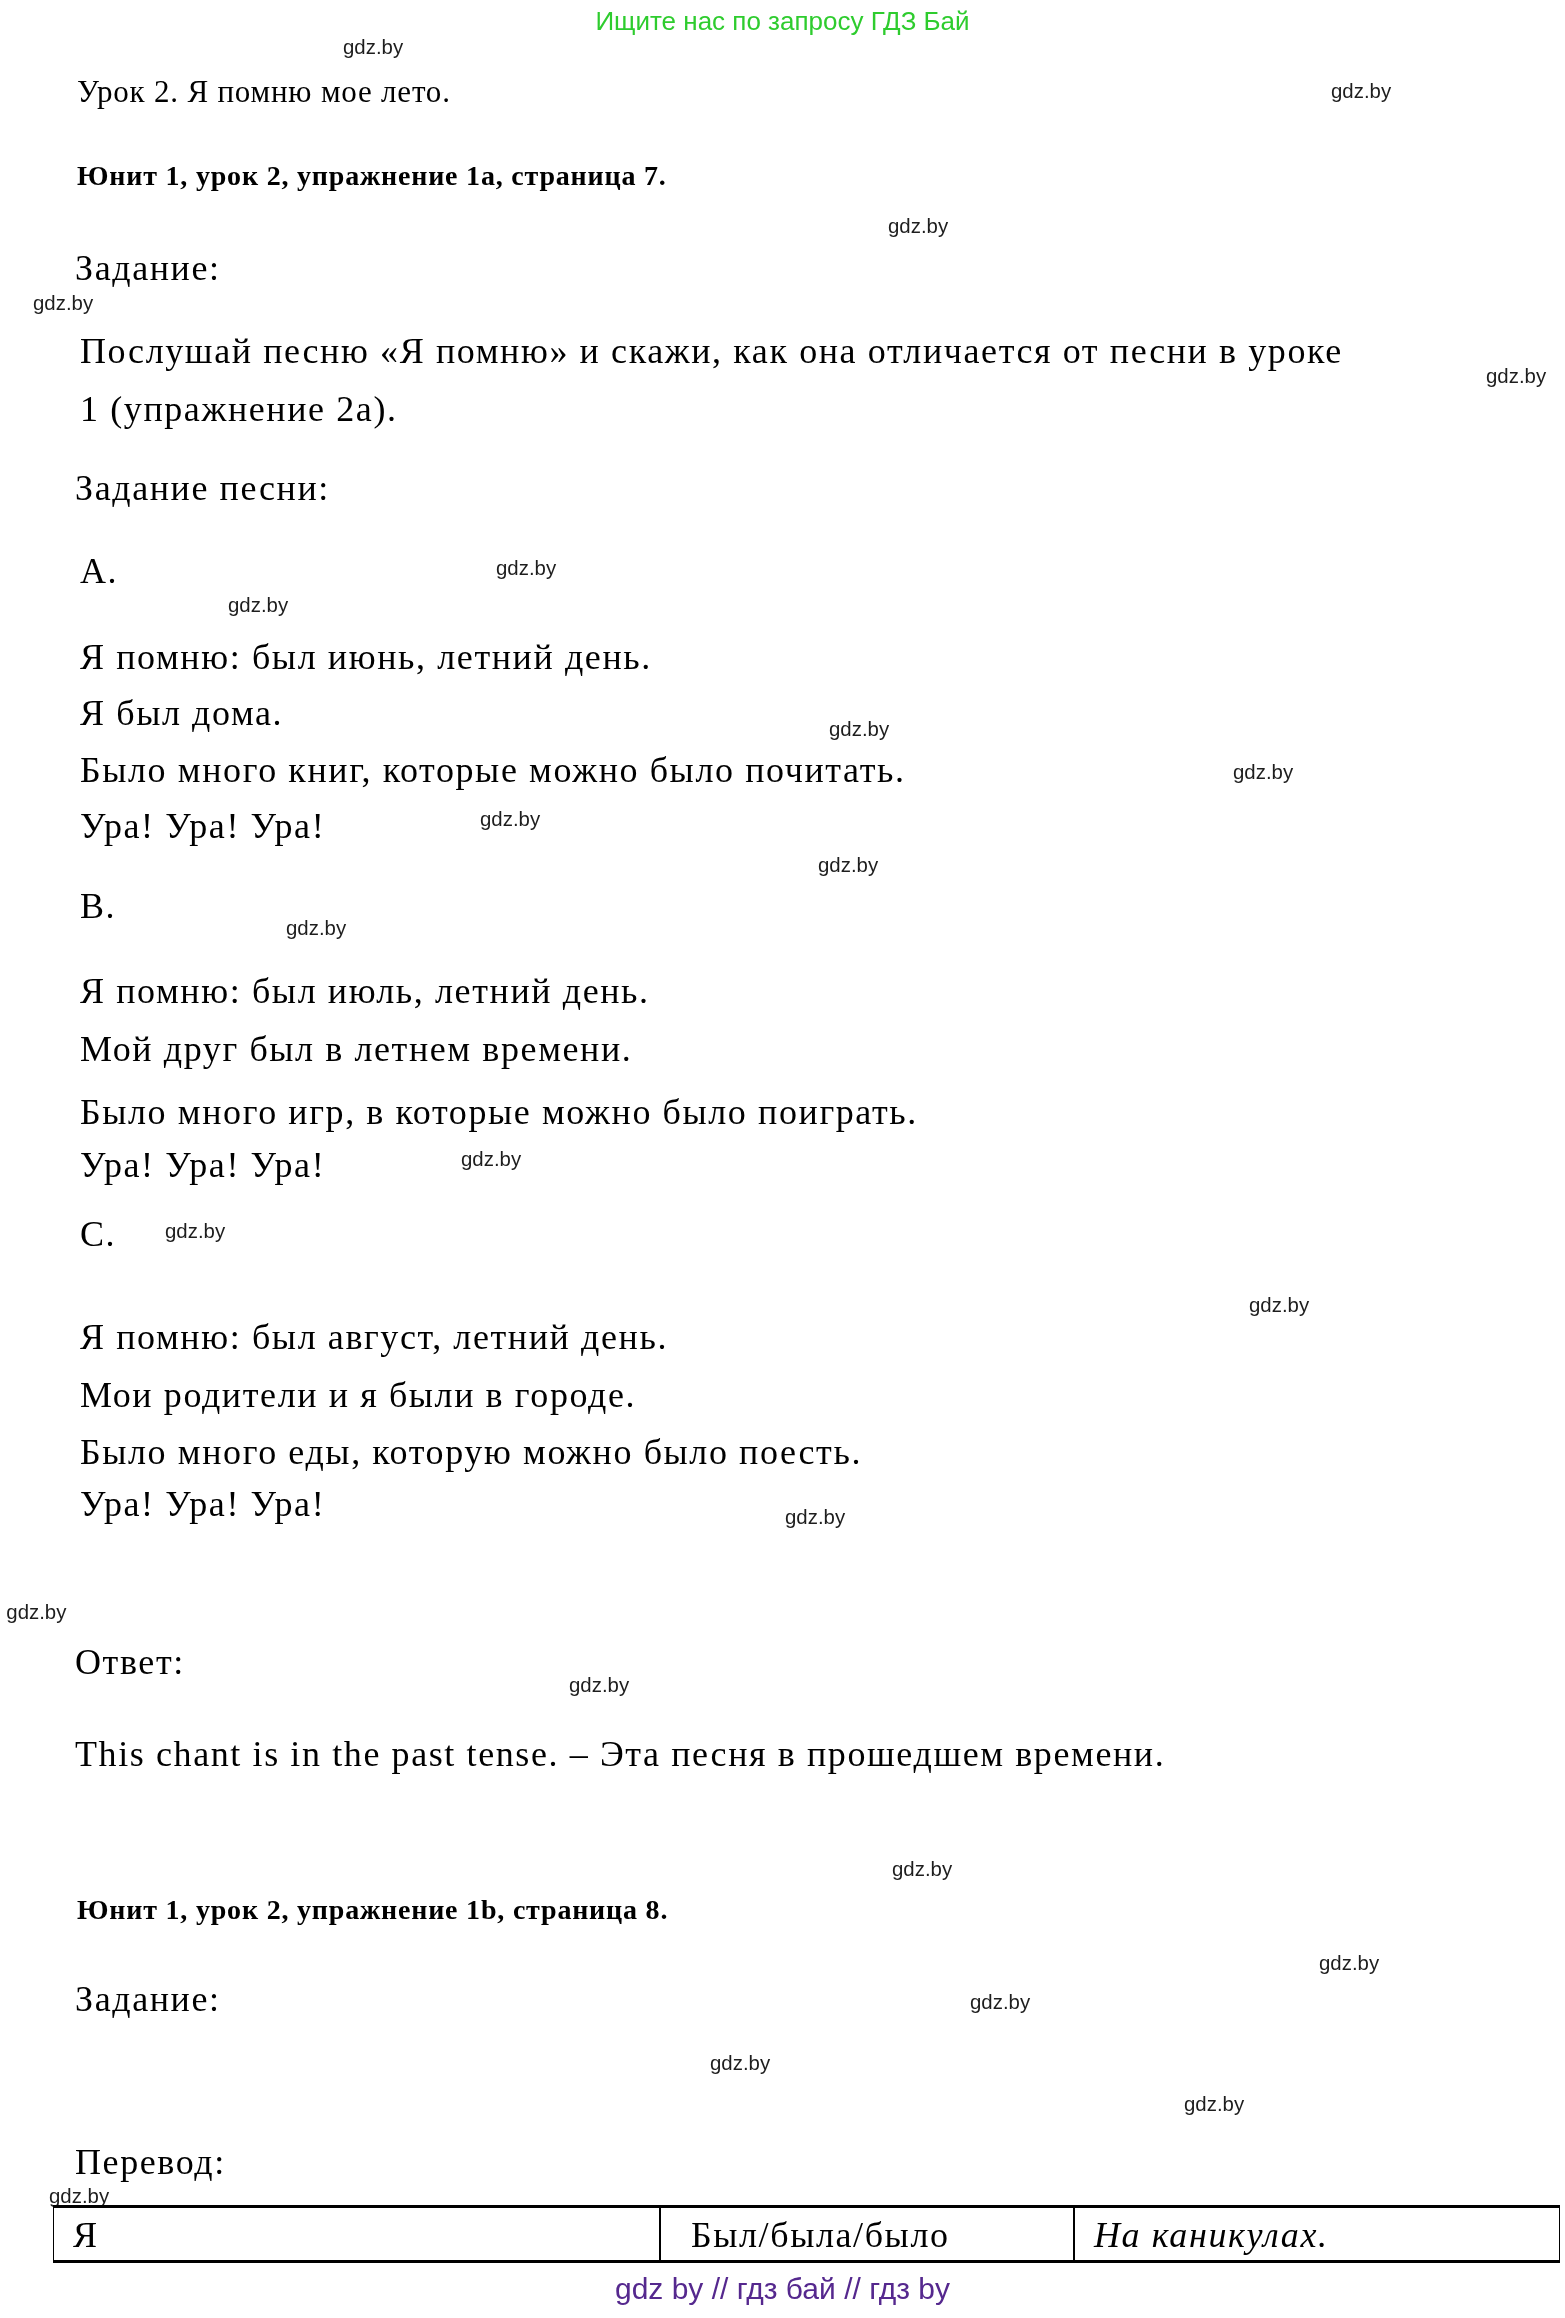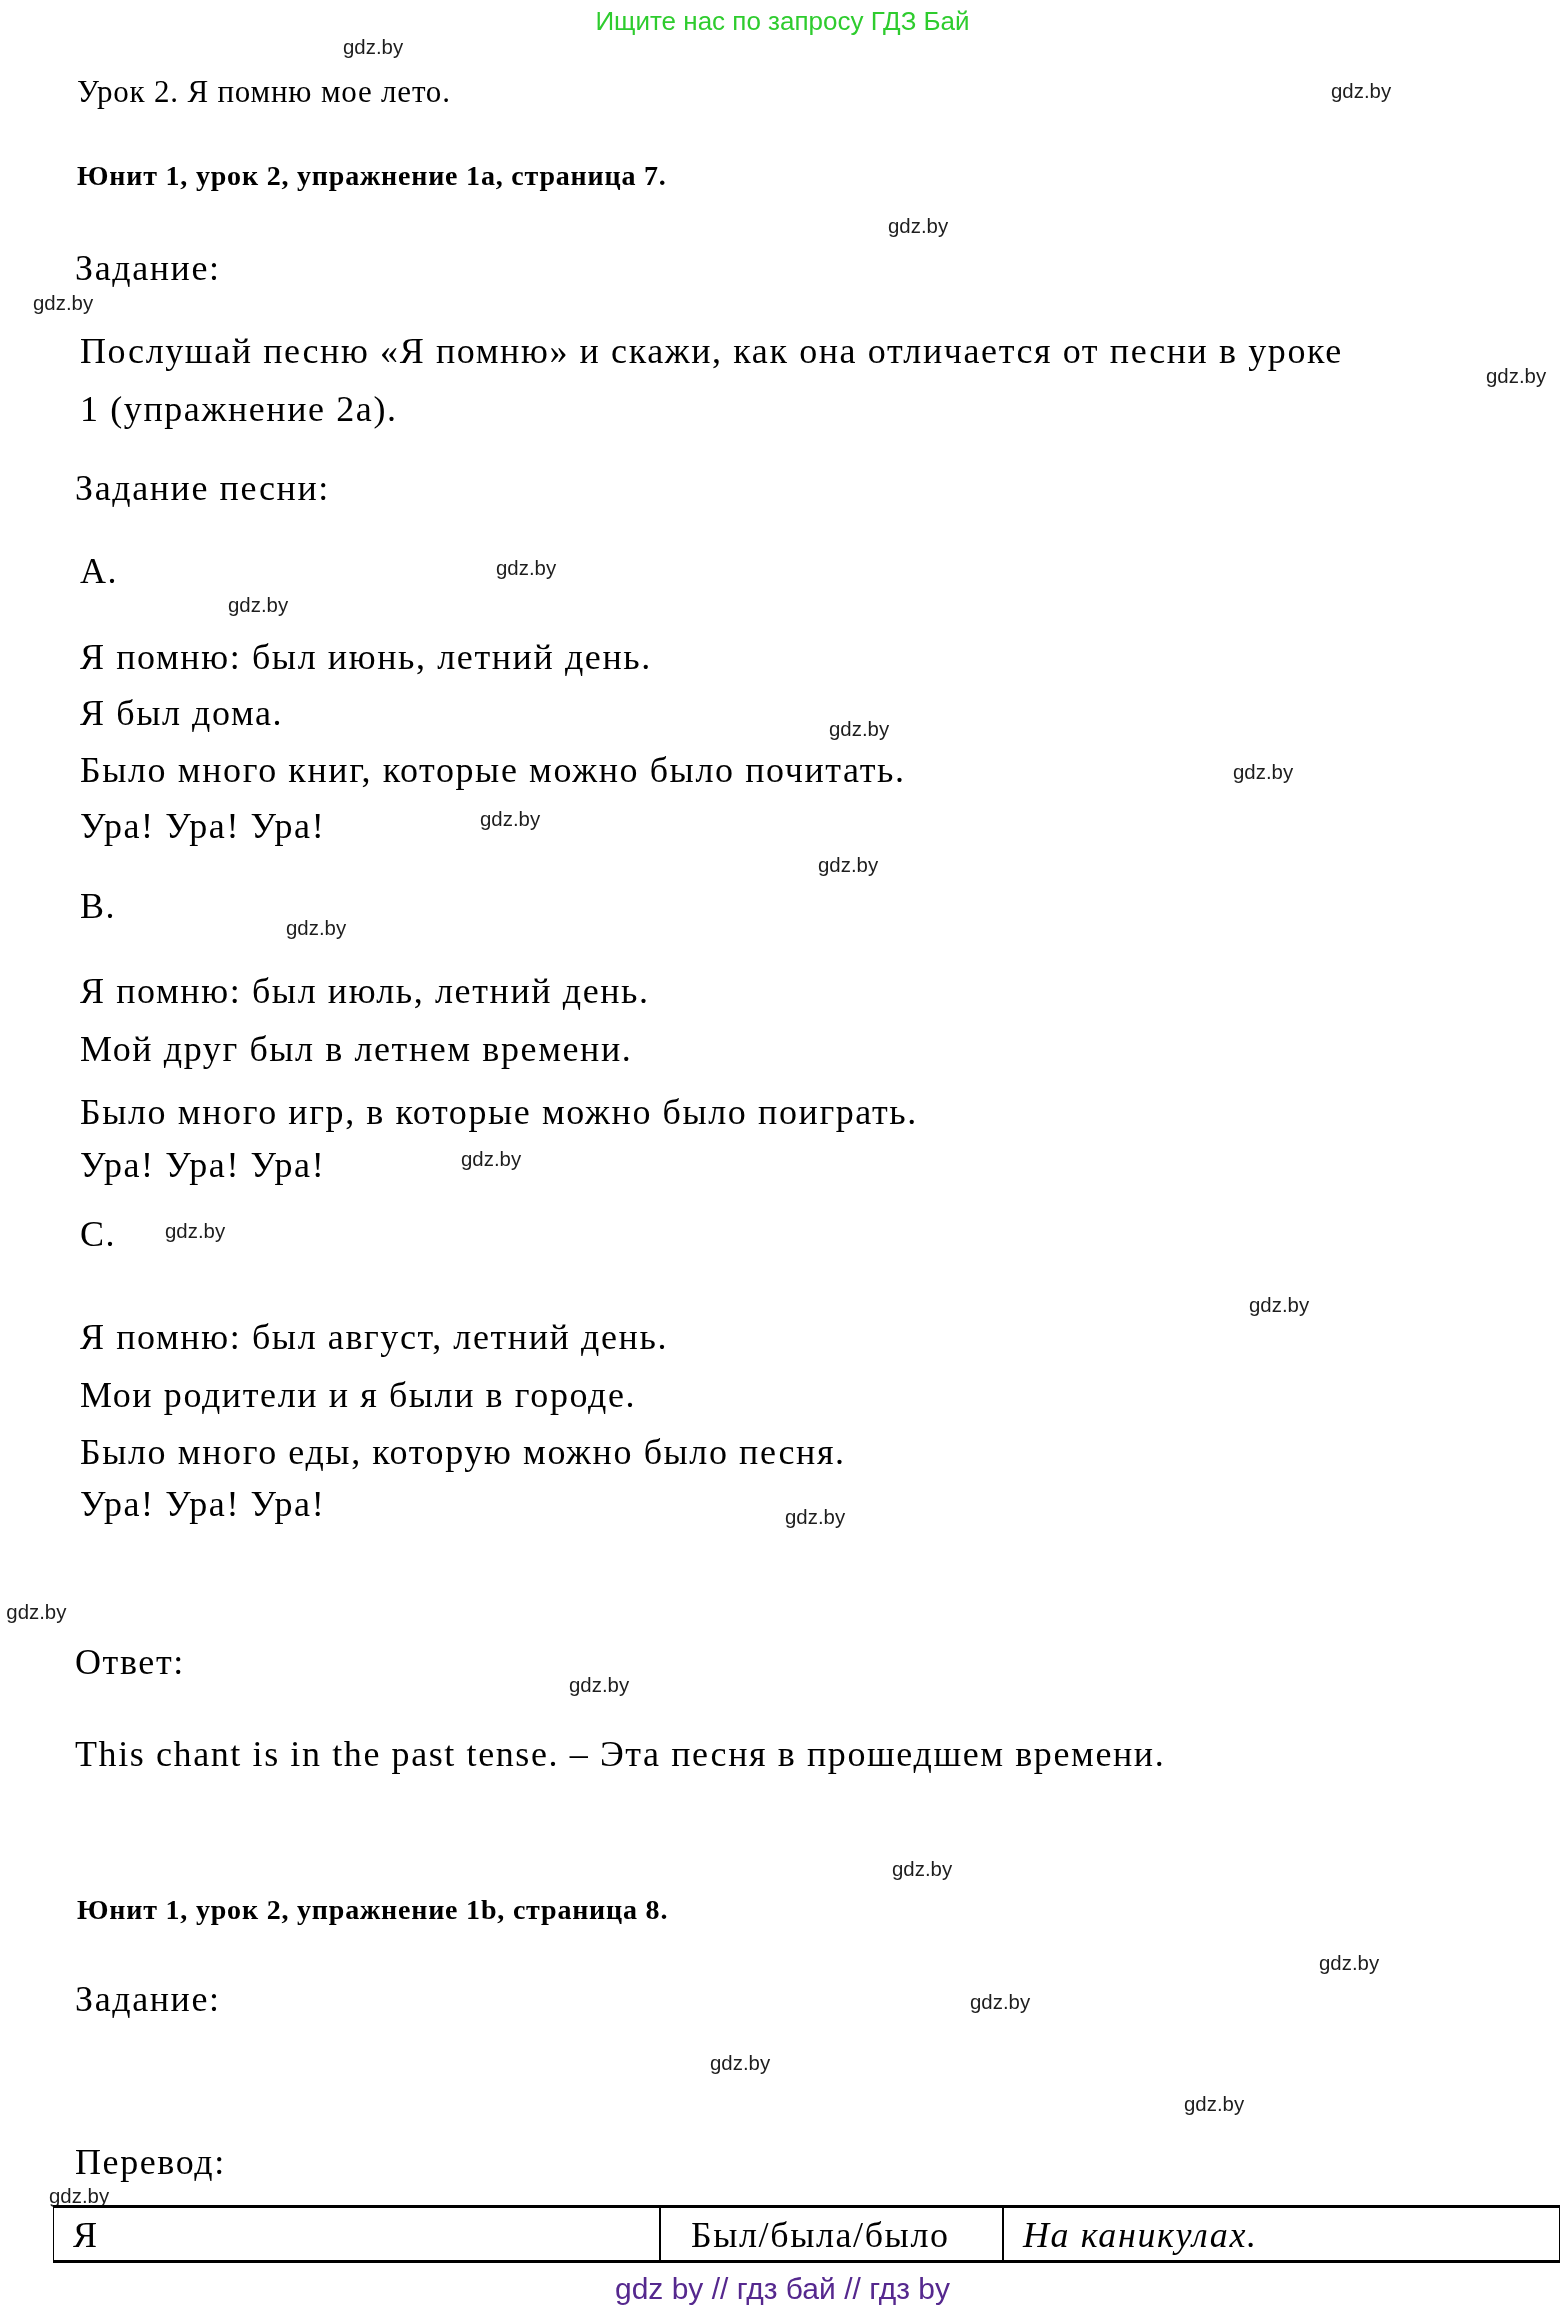--- a/index.html
+++ b/index.html
@@ -54,21 +54,21 @@
   .gcell {
     box-sizing: border-box;
     font-family: "Liberation Serif", serif;
     font-size: 36px;
     letter-spacing: 1.6px;
     padding: 6.3px 0 0 19px;
     white-space: nowrap;
     overflow: hidden;
   }
   .gc1 { width: 607px; border-right: 2.4px solid #000; }
-  .gc2 { width: 343px; border-right: 2.4px solid #000; padding-left: 30px; }
+  .gc2 { width: 414px; border-right: 2.4px solid #000; padding-left: 30px; }
   .gc3 { flex: 1; font-style: italic; }
   .footer {
     position: absolute;
     top: 2272px; left: 0; width: 100%;
     text-align: center;
     font-family: "Liberation Sans", sans-serif;
     font-size: 30px;
     color: #55288e;
     white-space: nowrap;
   }
@@ -121,21 +121,21 @@
 
   <div class="t" style="left:80px; top:887px;">B.</div>
   <div class="t" style="left:80px; top:972px;">Я помню: был июль, летний день.</div>
   <div class="t" style="left:80px; top:1030px;">Мой друг был в летнем времени.</div>
   <div class="t" style="left:80px; top:1093px;">Было много игр, в которые можно было поиграть.</div>
   <div class="t" style="left:80px; top:1146px;">Ура! Ура! Ура!</div>
 
   <div class="t" style="left:80px; top:1215px;">C.</div>
   <div class="t" style="left:80px; top:1318px;">Я помню: был август, летний день.</div>
   <div class="t" style="left:80px; top:1376px;">Мои родители и я были в городе.</div>
-  <div class="t" style="left:80px; top:1433px;">Было много еды, которую можно было песня.</div>
+  <div class="t" style="left:80px; top:1433px;">Было много еды, которую можно было поесть.</div>
   <div class="t" style="left:80px; top:1485px;">Ура! Ура! Ура!</div>
 
   <div class="t" style="left:75px; top:1643px;">Ответ:</div>
   <div class="t" style="left:75px; top:1735px;">This chant is in the past tense. – Эта песня в прошедшем времени.</div>
 
   <div class="t h" style="left:77px; top:1895px;">Юнит 1, урок 2, упражнение 1b, страница 8.</div>
   <div class="t" style="left:75px; top:1980px;">Задание:</div>
   <div class="t" style="left:75px; top:2143px;">Перевод:</div>
 
   <div class="gtable">

